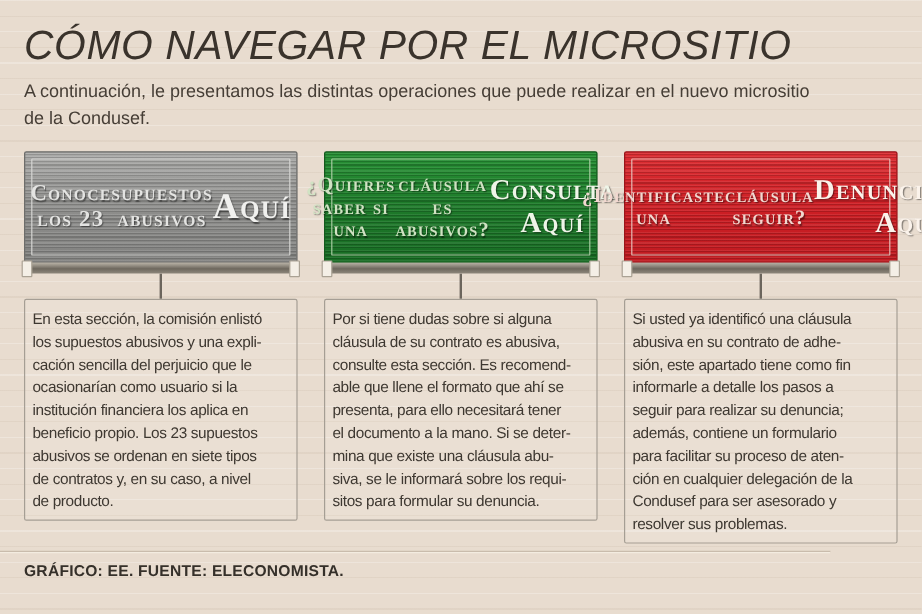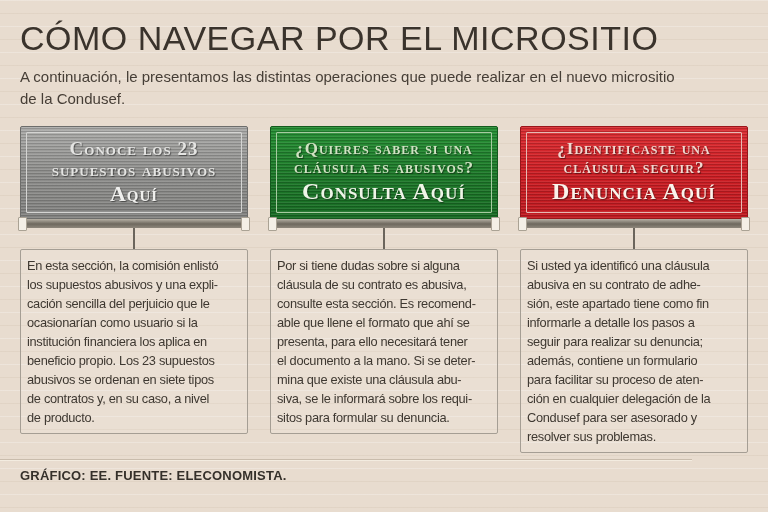--- a/index.html
+++ b/index.html
@@ -19,20 +19,21 @@
   .page { width: 768px; height: 512px; position: relative; }
 
   
   .header { padding: 20px 20px 0 20px; }
   .title {
     font-size: 34px;
     font-weight: 400;
     letter-spacing: 0.5px;
     color: #3a332c;
     line-height: 1.08;
+    font-style: italic;
   }
   .subtitle {
     margin-top: 9px;
     font-size: 15px;
     line-height: 22px;
     color: #463e36;
     white-space: pre-line;
     max-width: 736px;
   }
 
@@ -52,21 +53,20 @@
     border-radius: 2px;
     cursor: pointer;
     position: relative;
   }
   .plaque .frame {
     position: absolute;
     inset: 5px;
     border: 1px solid;
     border-radius: 1px;
     display: flex;
-    flex-direction: column;
     align-items: center;
     justify-content: center;
     text-align: center;
   }
   .plaque .bline, .plaque .cta {
     font-family: "Liberation Serif", serif;
     font-variant: small-caps;
     font-weight: bold;
     letter-spacing: 1px;
     line-height: 1.12;
@@ -77,21 +77,21 @@
 
   .plaque.gray {
     background-color: #8b8b89;
     background-image:
       repeating-linear-gradient(180deg, rgba(255,255,255,0.10) 0 1px, rgba(0,0,0,0.14) 1px 2px, transparent 2px 3px),
       linear-gradient(180deg, #ababa9, #8e8e8c 50%, #828280);
     border-color: #6d6d6b;
   }
   .plaque.gray .frame { border-color: #d4d4d2; }
   .plaque.gray .bline { font-size: 19px; color: #e4e4e2; }
-  .plaque.gray .cta   { font-size: 22px; color: #f0f0ee; }
+  .plaque.gray .cta   { font-size: 30px; color: #f0f0ee; }
 
   .plaque.green {
     background-color: #1e7c2b;
     background-image:
       repeating-linear-gradient(180deg, rgba(255,255,255,0.08) 0 1px, rgba(0,0,0,0.18) 1px 2px, transparent 2px 3px),
       linear-gradient(180deg, #279135, #1d7829 55%, #186c24);
     border-color: #135a1d;
   }
   .plaque.green .frame { border-color: #a6cba0; }
   .plaque.green .bline { color: #d0e3c3; }

